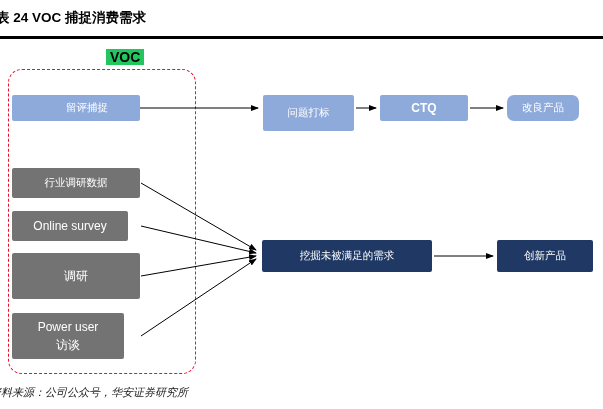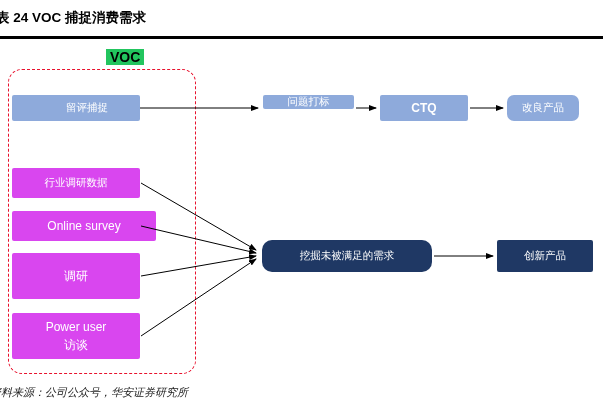--- a/index.html
+++ b/index.html
@@ -55,32 +55,32 @@
     flex-direction: column;
     align-items: center;
     justify-content: center;
     text-align: center;
     color: #ffffff;
     font-size: 10.5px;
     line-height: 1.5;
     border-radius: 2px;
   }
   .light { background: #8eaadb; }
-  .mid   { background: #d946ef; }
+  .mid   { background: #737373; }
   .navy  { background: #1f3864; }
 
   .n-review   { left: 12px;  top: 95px;  width: 128px; height: 26px; padding-left: 22px; }
-  .n-tagging  { left: 263px; top: 95px;  width: 91px;  height: 14px; }
+  .n-tagging  { left: 263px; top: 95px;  width: 91px;  height: 36px; }
   .n-ctq      { left: 380px; top: 95px;  width: 88px;  height: 26px; font-weight: 700; font-size: 12px; text-align: right; }
   .n-improved { left: 507px; top: 95px;  width: 72px;  height: 26px; border-radius: 7px; }
   .n-industry { left: 12px;  top: 168px; width: 128px; height: 30px; }
-  .n-online   { left: 12px;  top: 211px; width: 144px; height: 30px; font-size: 12px; }
+  .n-online   { left: 12px;  top: 211px; width: 116px; height: 30px; font-size: 12px; }
   .n-focus    { left: 12px;  top: 253px; width: 128px; height: 46px; font-size: 12px; }
-  .n-power    { left: 12px;  top: 313px; width: 128px; height: 46px; font-size: 12px; }
-  .n-unmet    { left: 262px; top: 240px; width: 170px; height: 32px; border-radius: 10px; }
+  .n-power    { left: 12px;  top: 313px; width: 112px; height: 46px; font-size: 12px; }
+  .n-unmet    { left: 262px; top: 240px; width: 170px; height: 32px; }
   .n-innov    { left: 497px; top: 240px; width: 96px;  height: 32px; }
 
   .arrow-layer {
     position: absolute;
     left: 0; top: 0;
     width: 603px; height: 409px;
     pointer-events: none;
   }
   .source-note {
     position: absolute;

